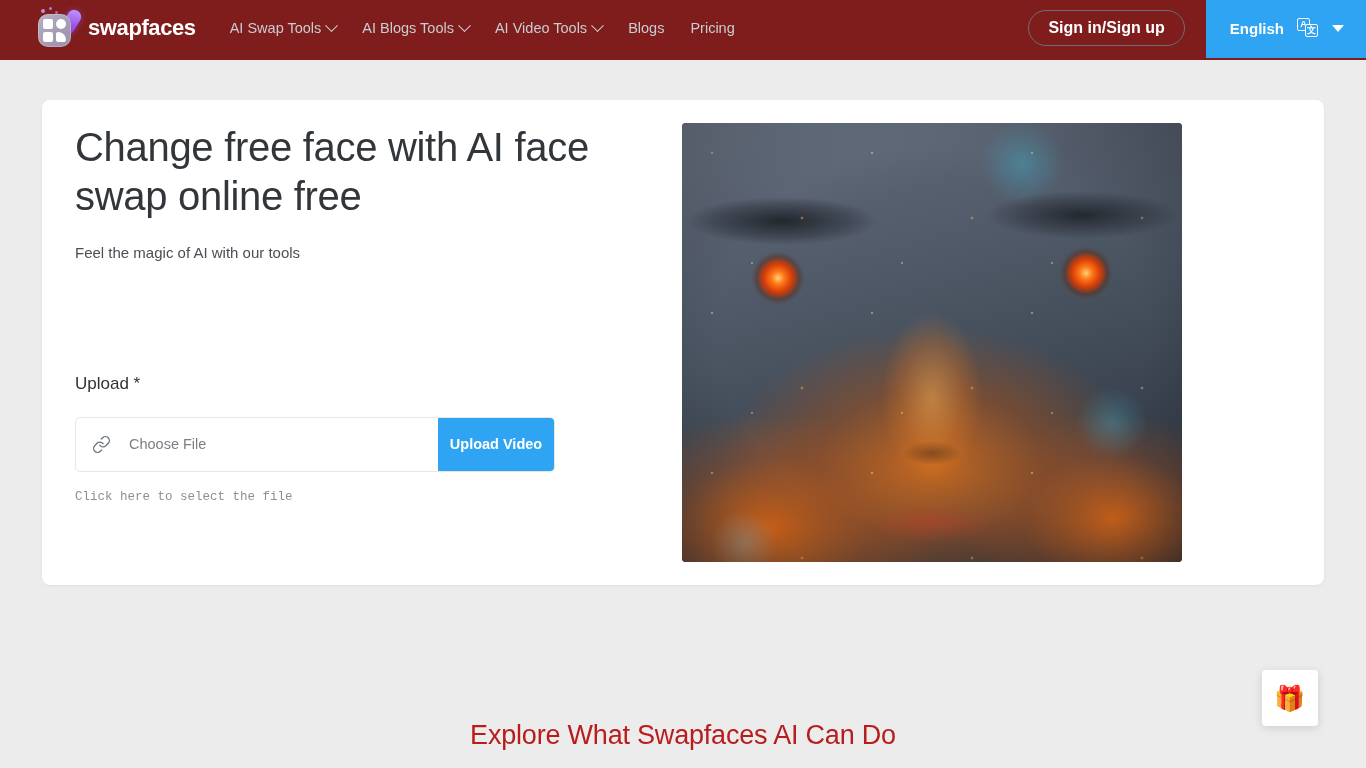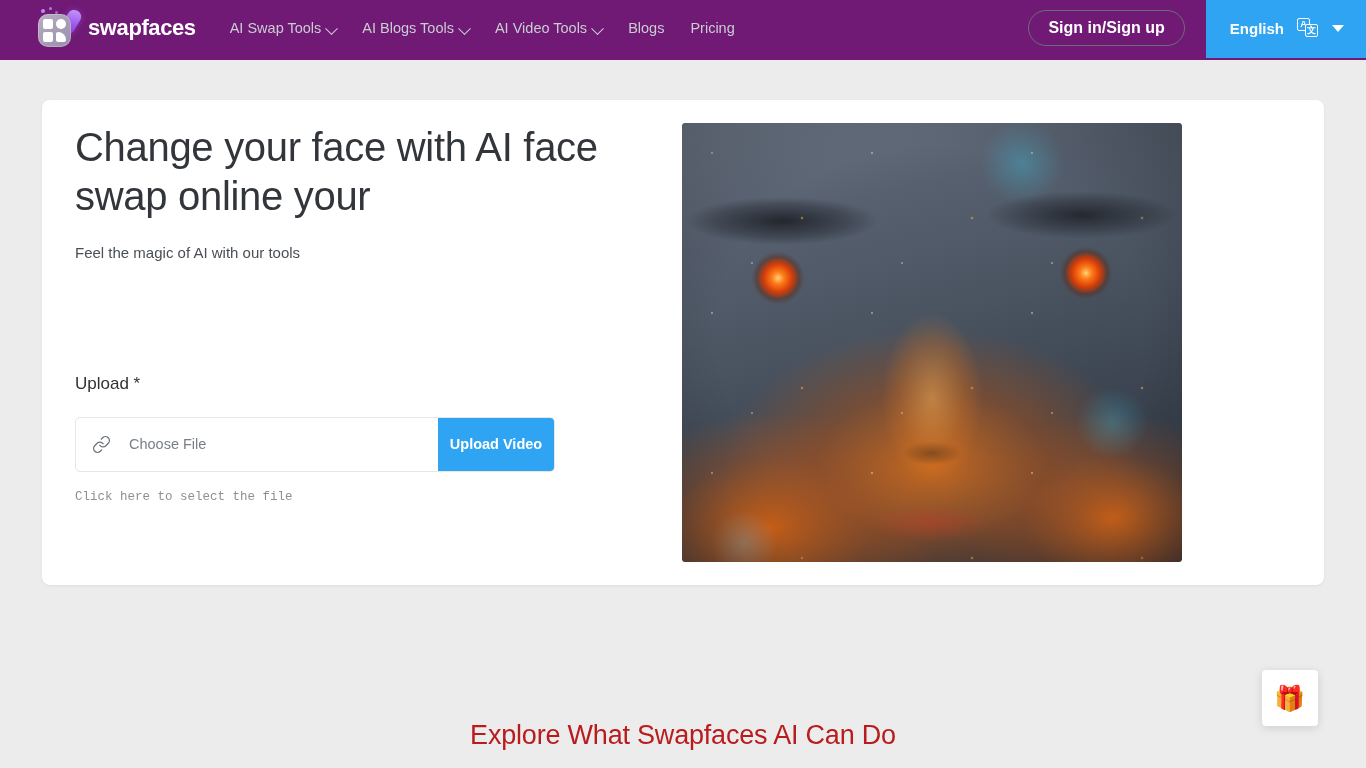--- a/index.html
+++ b/index.html
@@ -14,21 +14,21 @@
   body {
     font-family: "Liberation Sans", sans-serif;
     background: #ececec;
     color: #2f3336;
     -webkit-font-smoothing: antialiased;
   }
 
   
   .header {
     height: 60px;
-    background: #701a75;
+    background: #7f1d1d;
     display: flex;
     align-items: center;
     padding: 0 0 4px 36px;
     position: relative;
     z-index: 20;
   }
 
   .brand {
     display: flex;
     align-items: center;
@@ -93,21 +93,21 @@
     letter-spacing: -0.4px;
   }
 
   .nav {
     display: flex;
     align-items: center;
     gap: 26px;
   }
   .nav-item {
     display: flex;
-    align-items: flex-end;
+    align-items: center;
     gap: 6px;
     color: #c9cdd2;
     font-size: 14.5px;
     cursor: pointer;
     white-space: nowrap;
   }
   .chev {
     width: 9px; height: 9px;
     border-right: 1.6px solid #c9cdd2;
     border-bottom: 1.6px solid #c9cdd2;
@@ -435,21 +435,21 @@
       <span class="caret-down"></span>
     </div>
   </div>
 </div>
 
 <div class="page">
 
   <div class="hero-card">
 
     <div class="hero-left">
-      <h1 class="hero-title">Change your face with AI face swap online your</h1>
+      <h1 class="hero-title">Change free face with AI face swap online free</h1>
       <p class="hero-sub">Feel the magic of AI with our tools</p>
 
       <div class="upload-block">
         <div class="upload-label">Upload *</div>
 
         <div class="upload-row">
           <span class="link-icon-wrap">
             <svg width="19" height="19" viewBox="0 0 24 24" fill="none" stroke="#6f757c" stroke-width="1.7" stroke-linecap="round" stroke-linejoin="round">
               <path d="M10 13a5 5 0 0 0 7.54.54l3-3a5 5 0 0 0-7.07-7.07l-1.72 1.71"></path>
               <path d="M14 11a5 5 0 0 0-7.54-.54l-3 3a5 5 0 0 0 7.07 7.07l1.71-1.71"></path>

